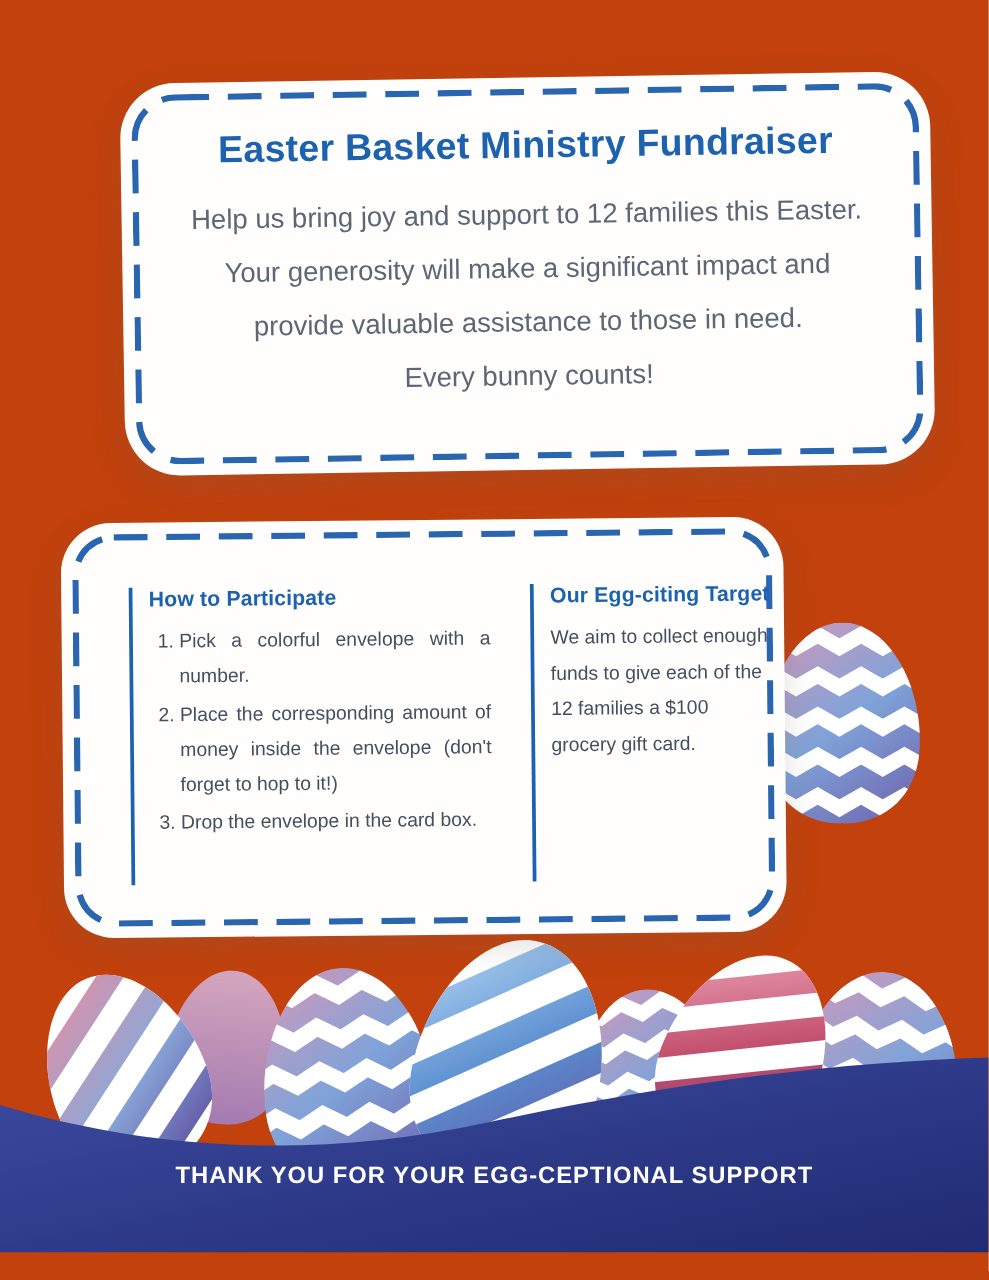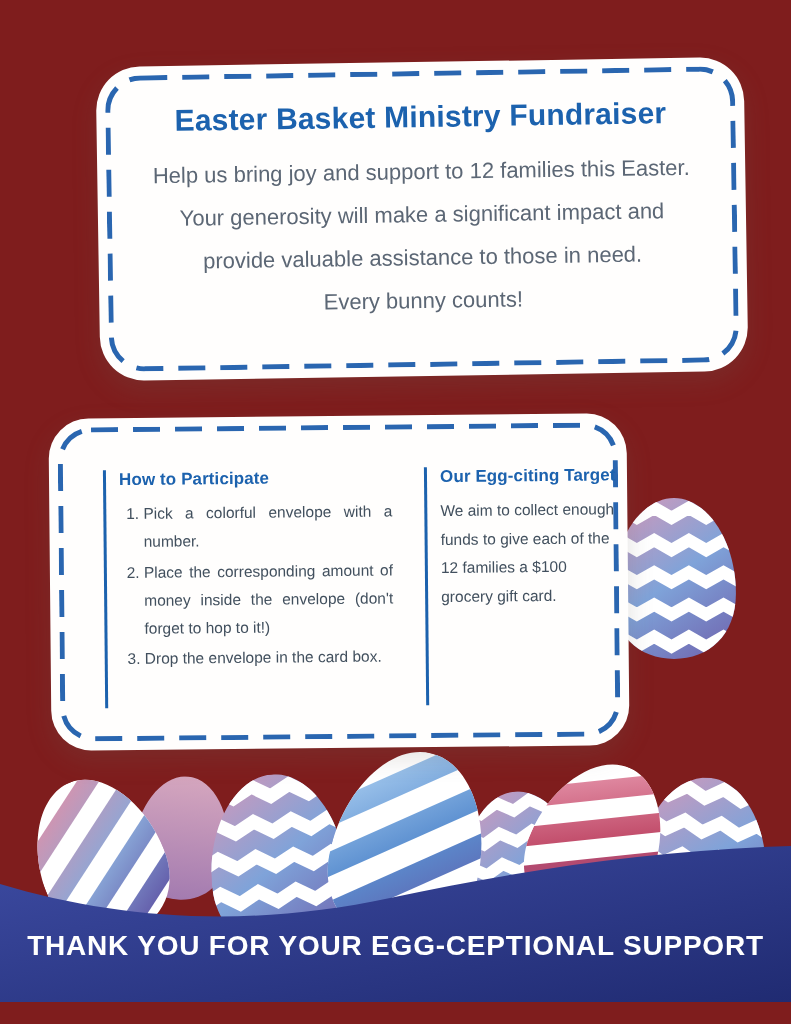--- a/index.html
+++ b/index.html
@@ -1,16 +1,16 @@
 <!DOCTYPE html>
 <html><head>
 <meta charset="utf-8">
 <style>
   html,body{margin:0;padding:0;background:#e9e7e3;}
-  .page{position:relative;width:791px;height:1024px;background:#7f1d1d;overflow:hidden;
+  .page{position:relative;width:791px;height:1024px;background:#c2410c;overflow:hidden;
         font-family:"Liberation Sans",sans-serif;}
   .card{position:absolute;background:#fffefd;box-shadow:0 10px 26px rgba(110,100,90,.20);}
   .dash-border{position:absolute;left:9px;top:9px;pointer-events:none;}
   .top-card{left:98px;top:62px;width:648px;height:314px;border-radius:44px;
             transform:rotate(-0.9deg);z-index:2;}
   .mid-card{left:50px;top:416px;width:578px;height:332px;border-radius:40px;
             transform:rotate(-0.55deg);z-index:2;}
   .top-content{position:relative;z-index:1;padding-top:38px;text-align:center;}
   .title{font-size:30px;font-weight:bold;color:#1c62ae;letter-spacing:.2px;}
   .intro{margin-top:16px;}
@@ -21,21 +21,21 @@
   .col-target{width:205px;}
   .col h3{margin:0;font-size:17px;color:#1c62ae;letter-spacing:.1px;}
   .steps{margin:10px 0 0;padding-left:24px;font-size:15.5px;line-height:1.8;
          color:#42505e;text-align:justify;}
   .steps li{margin-bottom:3px;}
   .target-text{margin-top:10px;font-size:15.5px;line-height:1.85;color:#42505e;width:178px;}
   .mid-egg{position:absolute;left:612px;top:498px;z-index:1;}
   .frieze{position:absolute;left:0;top:750px;z-index:1;}
   .band{position:absolute;left:0;top:830px;z-index:3;}
   .footer-msg{position:absolute;left:0;top:930px;width:100%;text-align:center;z-index:4;
-              color:#ffffff;font-weight:bold;font-size:28px;letter-spacing:.8px;}
+              color:#ffffff;font-weight:bold;font-size:19px;letter-spacing:.8px;}
 </style>
 </head>
 <body>
 
 <div class="page">
 
   <div class="card top-card">
     <svg class="dash-border" width="630" height="296">
       <rect x="2.5" y="2.5" width="625" height="291" rx="33" fill="none" stroke="#2a66b0" stroke-width="5" stroke-dasharray="27 15"></rect>
     </svg>

